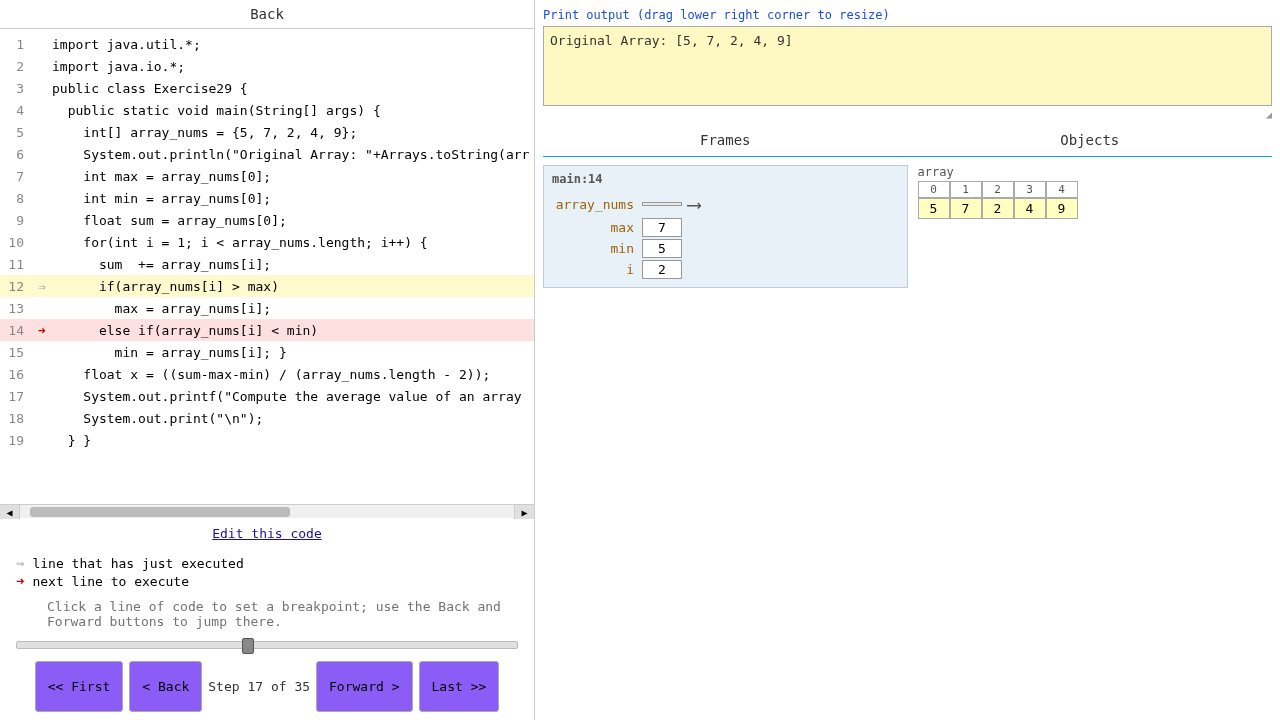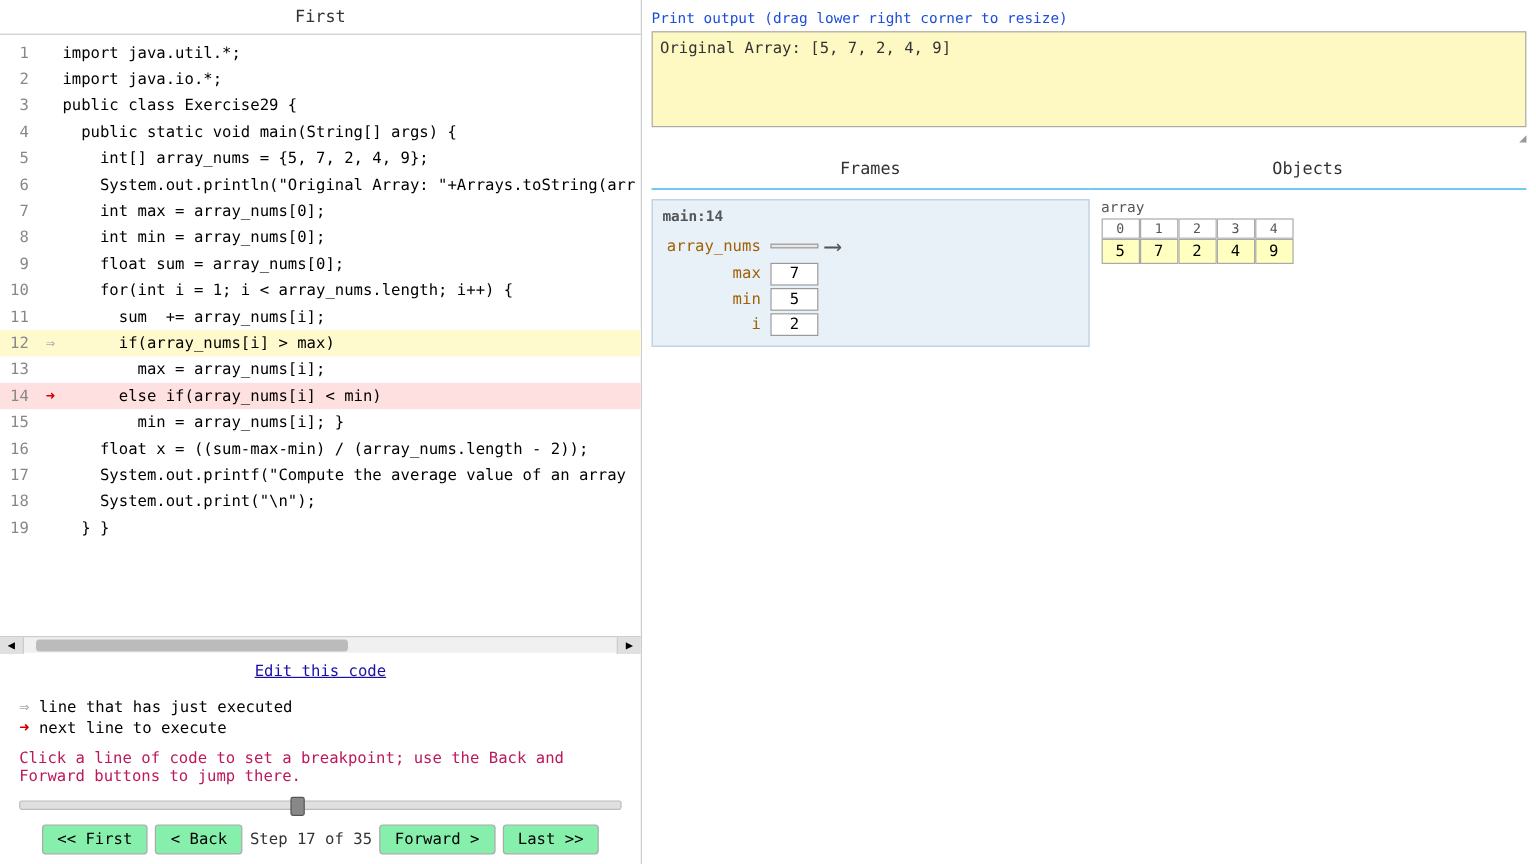--- a/index.html
+++ b/index.html
@@ -27,28 +27,28 @@
     .scrollbar-h { height: 14px; background: #f0f0f0; border-top: 1px solid #ccc; position: relative; }
     .scrollbar-thumb { position: absolute; top: 2px; left: 30px; width: 260px; height: 10px; background: #bbb; border-radius: 3px; }
     .scrollbar-left { position: absolute; left: 0; top: 0; width: 20px; height: 14px; background: #e0e0e0; border-right: 1px solid #ccc; display: flex; align-items: center; justify-content: center; font-size: 10px; cursor: pointer; }
     .scrollbar-right { position: absolute; right: 0; top: 0; width: 20px; height: 14px; background: #e0e0e0; border-left: 1px solid #ccc; display: flex; align-items: center; justify-content: center; font-size: 10px; cursor: pointer; }
     
     .edit-link { text-align: center; padding: 8px; color: #1a0dab; text-decoration: underline; cursor: pointer; font-size: 13px; }
     
     .legend { padding: 4px 16px; }
     .legend-item { display: flex; align-items: center; gap: 8px; margin: 2px 0; font-size: 13px; }
     
-    .breakpoint-hint { padding: 4px 16px 8px; font-size: 13px; color: #be185d; }
+    .breakpoint-hint { padding: 4px 16px 8px; font-size: 13px; color: #737373; margin-left: 31px; }
     
     .slider-area { padding: 4px 16px; }
     .slider-track { width: 100%; height: 8px; background: #e0e0e0; border: 1px solid #bbb; border-radius: 2px; position: relative; }
     .slider-thumb { position: absolute; top: -4px; left: 45%; width: 12px; height: 16px; background: #888; border: 1px solid #555; border-radius: 2px; cursor: pointer; }
     
     .nav-buttons { display: flex; align-items: center; justify-content: center; gap: 6px; padding: 8px; }
-    .nav-btn { padding: 4px 12px; font-size: 13px; background: #86efac; border: 1px solid #aaa; border-radius: 3px; cursor: pointer; font-family: monospace; }
+    .nav-btn { padding: 17px 12px; font-size: 13px; background: #8b5cf6; border: 1px solid #aaa; border-radius: 3px; cursor: pointer; font-family: monospace; }
     .step-info { font-size: 13px; color: #333; }
     
     
     .right-panel { flex: 1; display: flex; flex-direction: column; padding: 8px; }
     
     .output-section { margin-bottom: 8px; }
     .output-label { font-size: 12px; color: #1d4ed8; margin-bottom: 4px; }
     .output-box { width: 100%; height: 80px; border: 1px solid #aaa; padding: 6px; font-family: monospace; font-size: 13px; resize: none; background: #fef9c3; color: #333; }
     .resize-handle { text-align: right; font-size: 10px; color: #999; }
     
@@ -73,21 +73,21 @@
     .array-index { width: 32px; text-align: center; font-size: 11px; color: #555; border: 1px solid #aaa; background: #fff; padding: 1px 0; }
     .array-cell { width: 32px; text-align: center; font-size: 13px; border: 1px solid #aaa; background: #ffffc0; padding: 2px 0; }
   </style>
 </head>
 <body>
 
 <div class="container">
 
   <div class="left-panel">
     <div class="lang-header">
-      <span>First</span>
+      <span>Back</span>
     </div>
 
     <div class="code-area">
       <div class="code-lines" id="code-lines-container">
 
       <div class="code-line">
             <span class="line-num">1</span>
             <span class="line-arrow"></span>
             <span class="line-code">import java.util.*;</span>
           </div>

